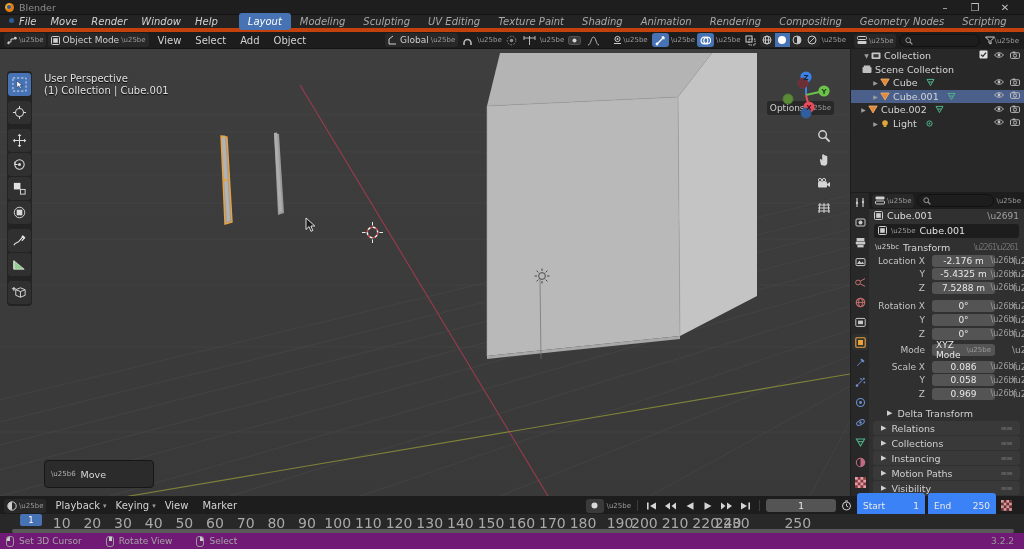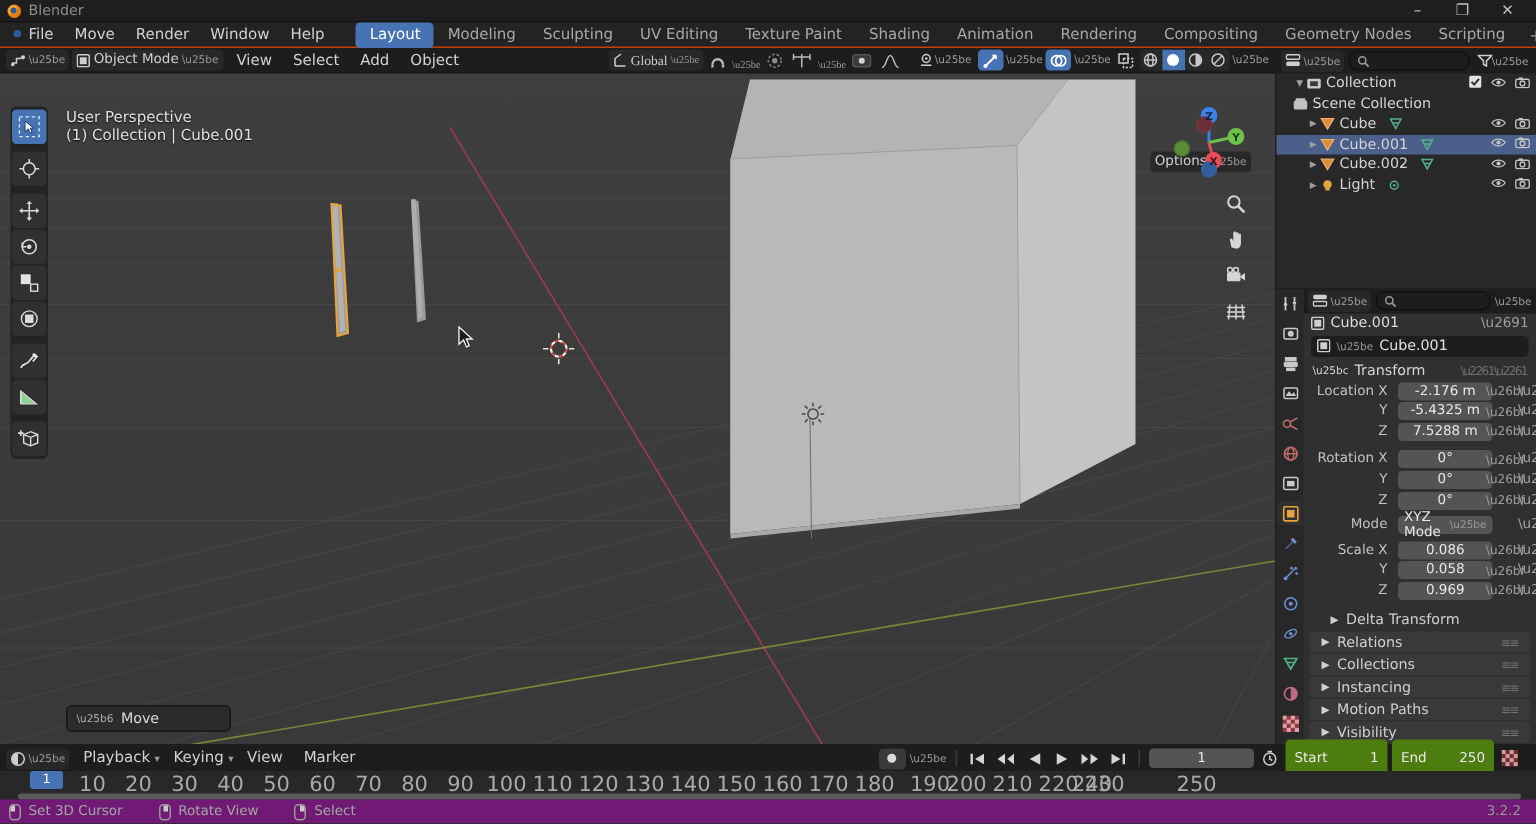--- a/index.html
+++ b/index.html
@@ -15,21 +15,21 @@
     background:radial-gradient(circle at 35% 35%,#f4a623 0 40%,#e87d0d 41% 100%);}
   #titlebar .bicon::after{content:"";position:absolute;left:3px;top:3px;width:4px;height:4px;
     border-radius:50%;background:#2a5a9c;}
   #titlebar .ttl { color:#8c8c8c; font-size:9.5px; }
   #titlebar .wbtns { margin-left:auto; display:flex; gap:0; }
   #titlebar .wbtn { width:30px; height:15px; display:flex; align-items:center;
     justify-content:center; color:#c0c0c0; font-size:10px; }
 
   
   #topbar { height:17px; background:#232323; display:flex; align-items:center;
-    padding:0 4px; gap:0; border-bottom:1px solid #c2410c;}
+    padding:0 4px; gap:0; border-bottom:4px solid #c2410c;font-style:italic;}
   #topbar .logo{width:13px;height:13px;position:relative;margin:0 6px 0 2px;}
   #topbar .logo::before{content:"";position:absolute;inset:1px;border-radius:50%;
     background:radial-gradient(circle at 35% 35%,#f8b33c 0 40%,#e87d0d 41% 100%);}
   #topbar .logo::after{content:"";position:absolute;left:3px;top:3px;width:5px;height:5px;
     border-radius:50%;background:#2b5d9e;}
   .menu-item{padding:2px 7px;color:#d2d2d2;font-size:10px;white-space:nowrap;cursor:default;}
   #workspaces{display:flex;align-items:center;margin-left:14px;gap:0;}
   .ws{padding:3px 9px;font-size:10px;color:#a8a8a8;border-radius:3px;white-space:nowrap;}
   .ws.active{background:#4772b3;color:#fff;}
   .ws-plus{padding:3px 7px;color:#9a9a9a;font-size:11px;}
@@ -61,21 +61,21 @@
   .tool.on{background:#4772b3;}
   .tool svg{width:15px;height:15px;}
   .tool-sep{height:3px;}
 
   
   #gizmo{position:absolute;right:18px;top:20px;width:52px;height:52px;}
   #navbtns{position:absolute;right:18px;top:78px;display:flex;flex-direction:column;gap:7px;
     align-items:center;}
   .navb{width:17px;height:17px;display:flex;align-items:center;justify-content:center;color:#d5d5d5;}
   #optbtn{position:absolute;right:16px;top:52px;}
-  #movepanel{position:absolute;left:44px;bottom:8px;width:110px;height:18px;background:#2b2b2b;
+  #movepanel{position:absolute;left:44px;bottom:8px;width:110px;height:28px;background:#2b2b2b;
     border:1px solid #161616;border-radius:4px;display:flex;align-items:center;padding:0 6px;
     gap:5px;font-size:9.5px;color:#d8d8d8;}
 
   
   #outliner{position:absolute;left:851px;top:32px;width:173px;height:160px;background:#282828;}
   #out-head{height:17px;background:#1d1d1d;display:flex;align-items:center;padding:0 3px;gap:3px;}
   .srch{flex:1;height:13px;background:#1d1d1d;border:1px solid #111;border-radius:7px;
     display:flex;align-items:center;padding:0 5px;gap:3px;color:#8e8e8e;font-size:9px;}
   .orow{height:13.5px;display:flex;align-items:center;font-size:9.5px;color:#d4d4d4;
     padding-right:4px;position:relative;}
@@ -115,21 +115,21 @@
   #tl-ruler{height:13px;position:relative;background:#282828;}
   .tick{position:absolute;top:1px;font-size:14px;color:#a9a9a9;transform:translateX(-50%);}
   #playhead{position:absolute;top:0px;height:12px;background:#4772b3;border-radius:2px;
     color:#fff;font-size:8.5px;display:flex;align-items:center;justify-content:center;width:22px;}
   #tl-scroll{position:absolute;left:12px;right:0;bottom:0px;height:5px;}
   #tl-scroll .bar{position:absolute;left:0;right:10px;top:1px;height:4px;background:#5a5a5a;border-radius:2px;}
   .tbtn{height:14px;min-width:15px;display:flex;align-items:center;justify-content:center;
     color:#cfcfcf;font-size:9px;padding:0 2px;}
   .numfield{height:13px;background:#545454;border-radius:3px;display:flex;align-items:center;
     justify-content:center;font-size:9px;color:#eaeaea;}
-  .lblfield{height:26px;background:#4d7c0f;border-radius:3px;display:flex;align-items:center;
+  .lblfield{height:26px;background:#3b82f6;border-radius:3px;display:flex;align-items:center;
     gap:8px;padding:0 6px;font-size:9px;color:#eaeaea;}
 
   
   #status{position:absolute;left:0;bottom:0;width:1024px;height:16px;background:#701a75;
     display:flex;align-items:center;padding:0 6px;gap:4px;font-size:9px;color:#a5a5a5;}
   .kmap{display:flex;align-items:center;gap:5px;margin-right:24px;}
   .mouse{width:8px;height:11px;border:1px solid #9a9a9a;border-radius:3px;position:relative;}
   .mouse.l::after{content:"";position:absolute;left:0;top:0;width:3px;height:4px;background:#c9c9c9;
     border-radius:2px 0 0 0;}
   .mouse.m::after{content:"";position:absolute;left:2.5px;top:0;width:2.5px;height:4px;background:#c9c9c9;}
@@ -194,21 +194,21 @@
       </svg>
     <span>Object Mode</span>
     <span class="chev">\u25be</span>
   </div>
   <div id="vpmenus" style="display:flex">
       <div class="menu-item">View</div>
       <div class="menu-item">Select</div>
       <div class="menu-item">Add</div>
       <div class="menu-item">Object</div>
     </div>
-  <div style="margin-left:auto;display:flex;align-items:flex-end;gap:2px;font-family:Liberation Serif, serif;">
+  <div style="margin-left:auto;display:flex;align-items:center;gap:2px;">
     <div class="ico-btn">
       <svg width="10" height="10" viewBox="0 0 10 10">
           <path d="M1 9 L1 4 L5 1" stroke="#cfcfcf" fill="none"></path>
           <path d="M1 9 L8 9" stroke="#cfcfcf"></path>
         </svg>
       <span>Global</span>
       <span class="chev">\u25be</span>
     </div>
     <div class="ico-flat">
       <svg width="11" height="11" viewBox="0 0 11 11">
@@ -631,21 +631,21 @@
               <path d="M0.6 4 C2.6 1 7.4 1 9.4 4 C7.4 7 2.6 7 0.6 4 Z" fill="none" stroke="#c4c4c4" stroke-width="0.9"></path>
               <circle cx="5" cy="4" r="1.4" fill="#c4c4c4"></circle>
             </svg></span>
           <span><svg width="10" height="8" viewBox="0 0 10 8">
               <rect x="0.5" y="1.8" width="9" height="5.6" rx="1" fill="none" stroke="#c4c4c4" stroke-width="0.9"></rect>
               <circle cx="5" cy="4.6" r="1.6" fill="none" stroke="#c4c4c4" stroke-width="0.9"></circle>
               <rect x="2.6" y="0.6" width="2.6" height="1.2" fill="#c4c4c4"></rect>
             </svg></span>
         </span>
       </div>
-      <div class="orow" style="padding-left: 20px;">
+      <div class="orow" style="padding-left: 8px;">
         <span class="tri">▶</span>
         <span style="display: flex; align-items: center;">
           <svg width="10" height="9" viewBox="0 0 10 9">
             <path d="M0.8 1 L9.2 1 L5 8 Z" fill="#e08a3c" stroke="#f0b070" stroke-width="0.8"></path>
           </svg>
         </span>
         <span class="nm">Cube.002</span>
         <span style="margin-left: 8px; display: flex; align-items: center;">
           <svg width="9" height="9" viewBox="0 0 9 9">
             <path d="M1 1.4 L8 1.4 L4.5 7.6 Z" fill="none" stroke="#4fb38a" stroke-width="1"></path>

